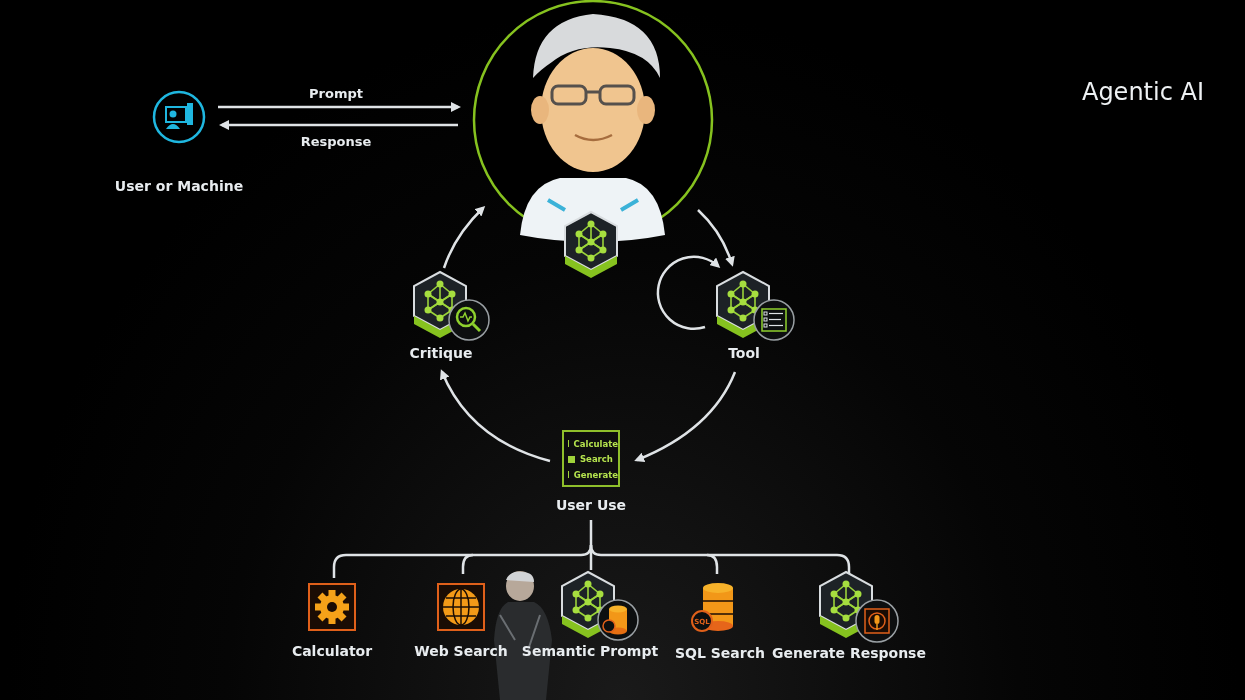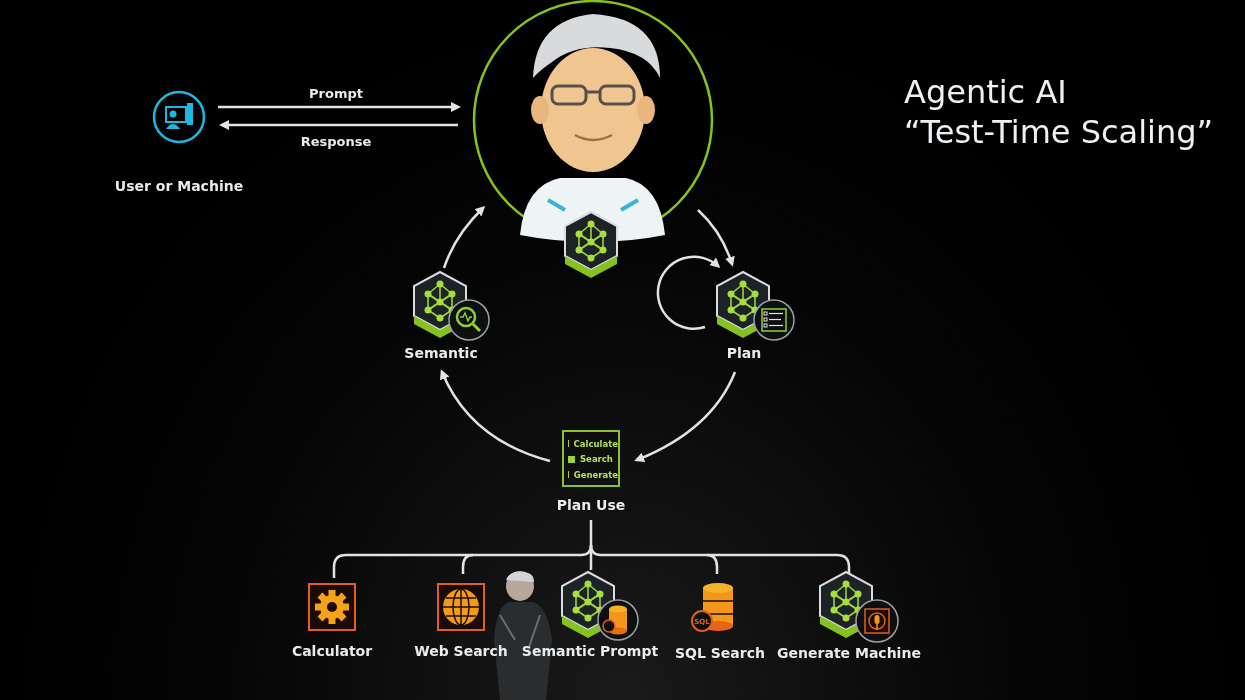--- a/index.html
+++ b/index.html
@@ -2,22 +2,22 @@
 <html><head>
 <meta charset="utf-8">
 <style>
   html, body { margin: 0; padding: 0; background: #000; }
   body { width: 1245px; height: 700px; position: relative; overflow: hidden;
          font-family: "DejaVu Sans", sans-serif; color: #e9edf0; }
   .stage { position: absolute; inset: 0;
            background: radial-gradient(ellipse at 50% 100%, #1a1a1a 0%, #050505 45%, #000 70%); }
   .label { position: absolute; font-size: 14px; font-weight: bold; color: #e8ecef; white-space: nowrap; transform: translateX(-50%); }
   .small { font-size: 13px; }
-  .title { position: absolute; left: 884px; top: 72px; width: 320px; text-align: left;
-           font-family: "DejaVu Sans", sans-serif; font-size: 32px; line-height: 40px; color: #eef1f3; margin-left: 20px; }
+  .title { position: absolute; left: 884px; top: 72px; width: 320px; text-align: right;
+           font-family: "DejaVu Sans", sans-serif; font-size: 24px; line-height: 40px; color: #eef1f3; }
   svg { position: absolute; left: 0; top: 0; }
   .checklist { position: absolute; left: 562px; top: 430px; width: 58px; height: 57px;
                border: 2px solid #8fbf2b; box-sizing: border-box; padding: 4px 0 0 4px; }
   .checklist .row { display: flex; align-items: center; height: 15.5px; }
   .checklist .box { width: 7px; height: 7px; background: #9fd23a; margin-right: 5px; }
   .checklist .txt { font-size: 8.5px; font-weight: bold; color: #b5e34e; }
 </style>
 </head>
 <body>
 
@@ -178,43 +178,42 @@
   <g>
     <ellipse cx="520" cy="586" rx="14" ry="15" fill="#b7a89a"></ellipse>
     <path d="M506,580 Q510,570 522,572 Q534,572 534,582" fill="#d2d4d6"></path>
     <path d="M494,640 Q496,608 508,602 L534,602 Q548,608 552,640 L546,700 L500,700 z" fill="#2a2c2e"></path>
     <path d="M500,615 L515,640 M540,615 L528,650" stroke="#6a6e72" stroke-width="2"></path>
   </g>
 </svg>
 
 <div class="title">
   <div>Agentic AI</div>
-  <div>“Test-Time Scaling”</div>
 </div>
 
 <div class="label" style="left:179px; top:152px;margin-top:26px;">User or Machine</div>
 <div class="label small" style="left:336px; top:86px;">Prompt</div>
 <div class="label small" style="left:336px; top:134px;text-align:center;">Response</div>
 
-<div class="label" style="left:441px; top:345px;">Semantic</div>
-<div class="label" style="left:744px; top:345px;">Plan</div>
+<div class="label" style="left:441px; top:345px;">Critique</div>
+<div class="label" style="left:744px; top:345px;">Tool</div>
 
 <div class="checklist">
   <div class="row">
       <span class="box"></span>
       <span class="txt">Calculate</span>
     </div>
   <div class="row">
       <span class="box"></span>
       <span class="txt">Search</span>
     </div>
   <div class="row">
       <span class="box"></span>
       <span class="txt">Generate</span>
     </div>
 </div>
-<div class="label" style="left:591px; top:497px;">Plan Use</div>
+<div class="label" style="left:591px; top:497px;">User Use</div>
 
 <div class="label" style="left:332px; top:643px;">Calculator</div>
 <div class="label" style="left:461px; top:643px;">Web Search</div>
 <div class="label" style="left:590px; top:643px;">Semantic Prompt</div>
 <div class="label" style="left:720px; top:645px;">SQL Search</div>
-<div class="label" style="left:849px; top:645px;">Generate Machine</div>
+<div class="label" style="left:849px; top:645px;">Generate Response</div>
 
 </body></html>

